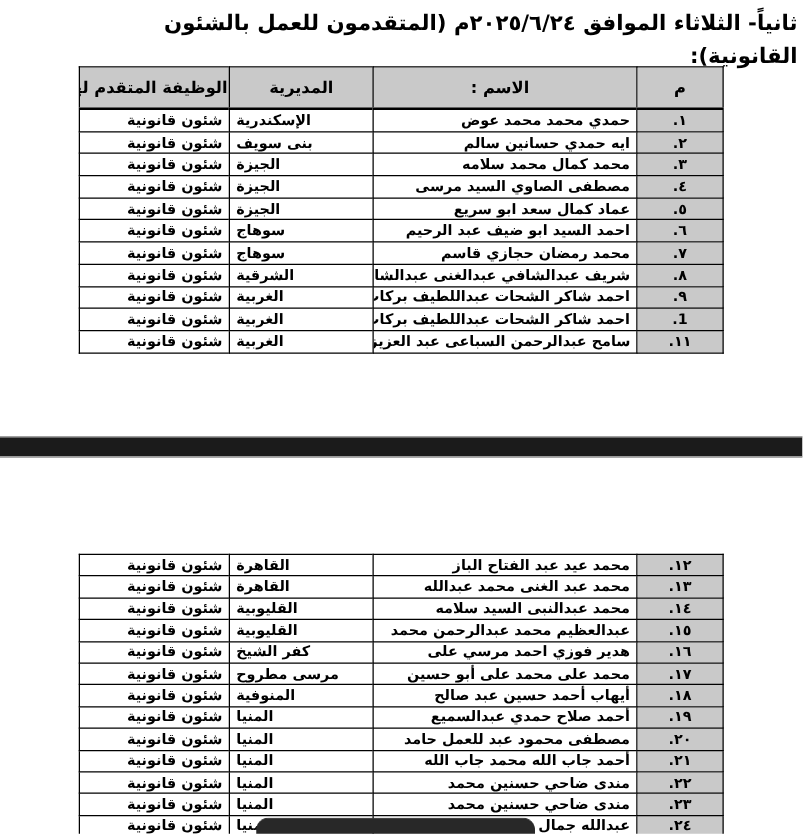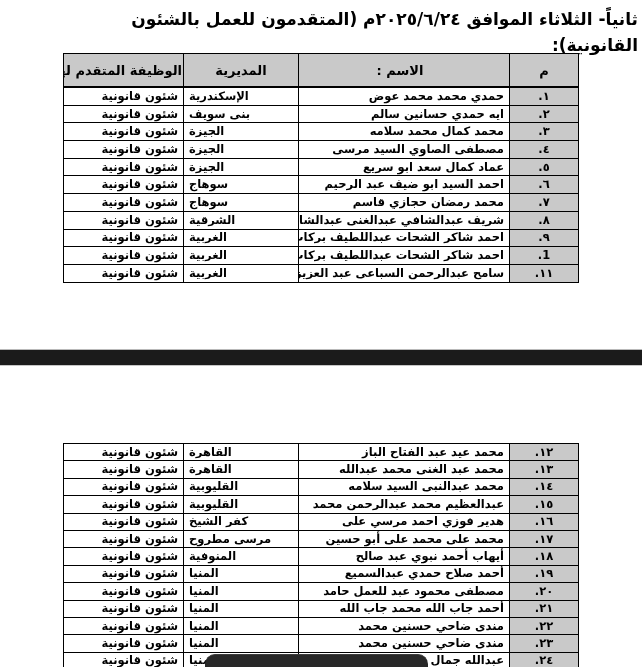--- a/index.html
+++ b/index.html
@@ -187,21 +187,21 @@
         <td class="job-cell">شئون قانونية</td>
       </tr>
       <tr>
         <td class="num-cell">١٧.</td>
         <td class="name-cell">محمد على محمد على أبو حسين</td>
         <td class="dir-cell">مرسى مطروح</td>
         <td class="job-cell">شئون قانونية</td>
       </tr>
       <tr>
         <td class="num-cell">١٨.</td>
-        <td class="name-cell">أيهاب أحمد نبوي عبد صالح</td>
+        <td class="name-cell">أيهاب أحمد حسين عبد صالح</td>
         <td class="dir-cell">المنوفية</td>
         <td class="job-cell">شئون قانونية</td>
       </tr>
       <tr>
         <td class="num-cell">١٩.</td>
         <td class="name-cell">أحمد صلاح حمدي عبدالسميع</td>
         <td class="dir-cell">المنيا</td>
         <td class="job-cell">شئون قانونية</td>
       </tr>
       <tr>

